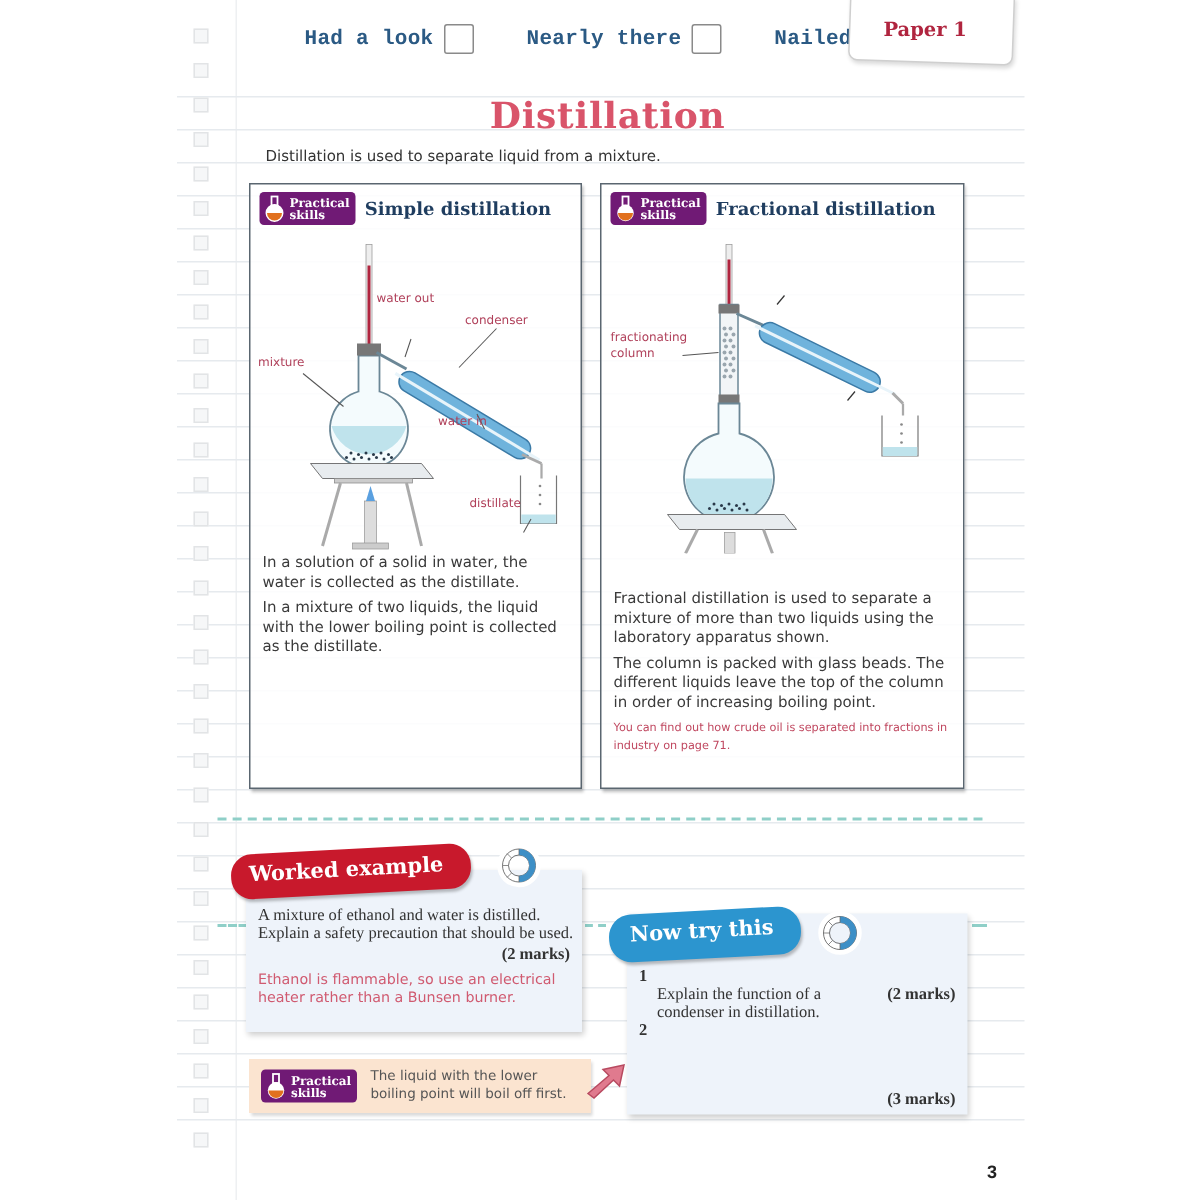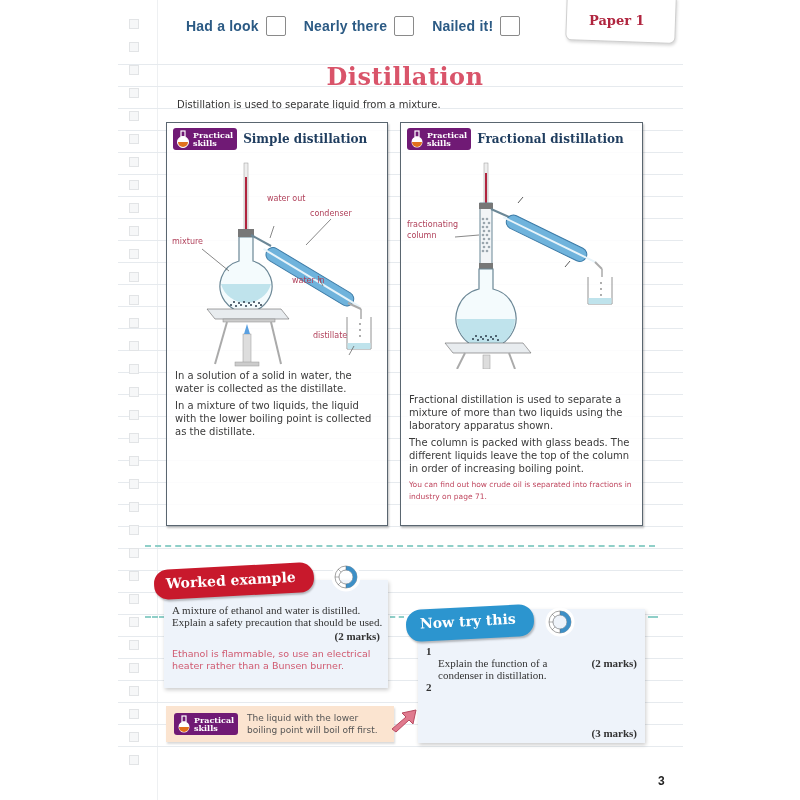--- a/index.html
+++ b/index.html
@@ -7,21 +7,21 @@
   body { position: relative; font-family: "DejaVu Sans", sans-serif; color: #333; }
 
   
   .rule { position: absolute; left: 118px; width: 565px; height: 1px; background: #e6eaee; }
   .margin-line { position: absolute; left: 157px; top: 0; width: 1px; height: 800px; background: #eef0f2; }
   .hole { position: absolute; left: 129px; width: 10px; height: 10px; border: 1px solid #e2e4e6; background: #f6f7f8; }
 
   
   .status-row { position: absolute; top: 16px; left: 186px; display: flex; align-items: center; gap: 0; }
   .status-item { display: flex; align-items: center; margin-right: 18px; }
-  .status-label { font-family: Liberation Sans, sans-serif; font-weight: bold; font-size: 14px; color: #2b5a84; letter-spacing: 0.2px; }
+  .status-label { font-family: Liberation Mono, monospace; font-weight: bold; font-size: 14px; color: #2b5a84; letter-spacing: 0.2px; margin-left: 17px; }
   .status-box { width: 20px; height: 20px; border: 1.5px solid #8a8a8a; border-radius: 2px; background: #fff; margin-left: 7px; }
   .paper-tab { position: absolute; top: -4px; left: 566px; width: 110px; height: 46px; background: #fff; border: 1px solid #cfcfcf; border-radius: 0 0 6px 6px; transform: rotate(2deg); box-shadow: 1px 2px 3px rgba(0,0,0,0.15); }
   .paper-tab span { position: absolute; top: 16px; left: 22px; font-family: "DejaVu Serif", serif; font-weight: bold; font-size: 13px; color: #b0253f; transform: rotate(-2deg); }
 
   .page-title { position: absolute; top: 62px; left: 0; width: 810px; text-align: center; font-family: "DejaVu Serif", serif; font-weight: bold; font-size: 24px; color: #d9546a; letter-spacing: 0.5px; }
   .intro { position: absolute; top: 99px; left: 165px; font-size: 10px; color: #333; margin-left: 12px; }
 
   
   .panel { position: absolute; top: 122px; height: 404px; border: 1.5px solid #5a6670; background: rgba(255,255,255,0.85); box-shadow: 1px 2px 2px rgba(0,0,0,0.25); }
   .panel.left { left: 166px; width: 222px; }
@@ -223,21 +223,21 @@
 
     <path d="M176 158 L176 190 L200 190 L200 158" fill="none" stroke="#777" stroke-width="0.8"></path>
     <rect x="176.5" y="184" width="23" height="6" fill="#bfe3ec"></rect>
 
     <line x1="103" y1="67" x2="99" y2="79" stroke="#555" stroke-width="0.7"></line>
     <line x1="160" y1="60" x2="135" y2="86" stroke="#555" stroke-width="0.7"></line>
     <line x1="31" y1="90" x2="58" y2="112" stroke="#555" stroke-width="0.7"></line>
     <line x1="147" y1="117" x2="152" y2="127" stroke="#555" stroke-width="0.7"></line>
     <line x1="178" y1="196" x2="183" y2="187" stroke="#555" stroke-width="0.7"></line>
   </svg>
-  <span class="diag-label" style="top:71px;left:100px">water out</span>
+  <span class="diag-label" style="top:71px;left:84px">water out</span>
   <span class="diag-label" style="top:86px;left:143px">condenser</span>
   <span class="diag-label" style="top:114px;left:5px">mixture</span>
   <span class="diag-label" style="top:153px;left:125px">water in</span>
   <span class="diag-label" style="top:208px;left:146px">distillate</span>
 
   <div class="panel-body" style="top:246px">
     <p>In a solution of a solid in water, the water is collected as the distillate.</p>
     <p>In a mixture of two liquids, the liquid with the lower boiling point is collected as the distillate.</p>
   </div>
 </div>

